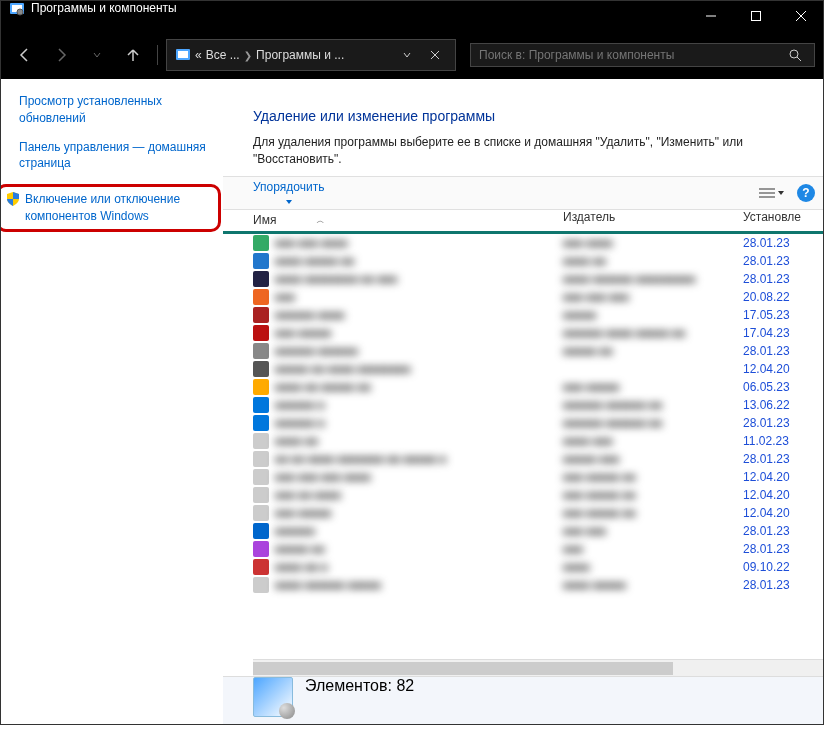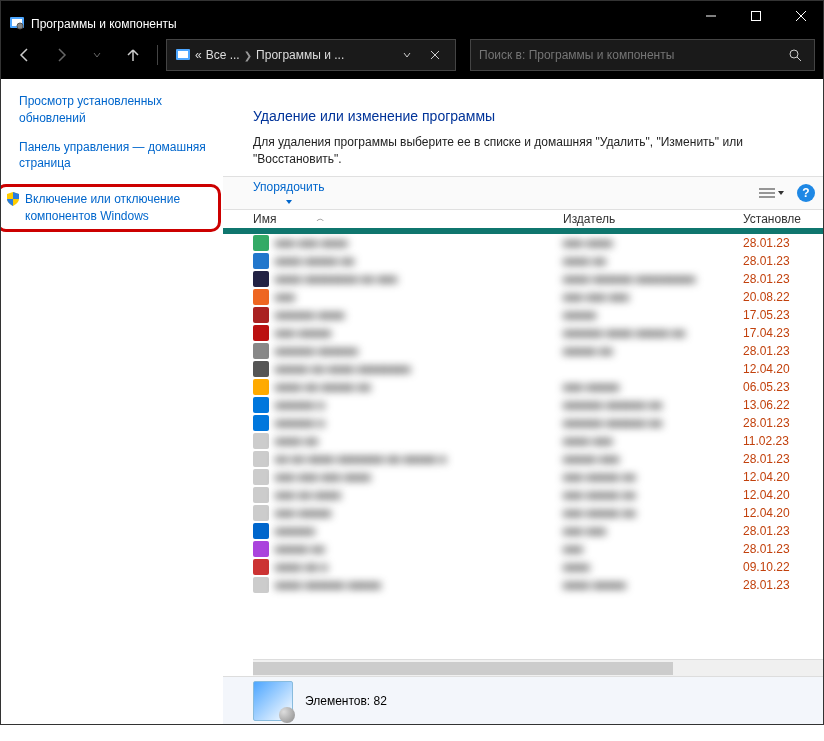--- a/index.html
+++ b/index.html
@@ -1,63 +1,63 @@
 <!DOCTYPE html>
 <html><head>
 <meta charset="utf-8">
 <style>
   * { box-sizing: border-box; margin: 0; padding: 0; font-family: "Segoe UI", Tahoma, sans-serif; }
   body { background: #fff; width: 824px; height: 741px; overflow: hidden; }
   .window { width: 824px; height: 725px; background: #fff; border: 1px solid #333; display: flex; flex-direction: column; }
-  .titlebar { height: 30px; background: #000; color: #fff; display: flex; align-items: flex-end; padding-left: 8px; font-size: 12px; }
+  .titlebar { height: 30px; background: #000; color: #fff; display: flex; align-items: flex-start; padding-left: 8px; font-size: 12px; }
   .titlebar-icon { width: 16px; height: 16px; margin-right: 6px; display: inline-flex; align-items: center; justify-content: center; }
   .titlebar-buttons { margin-left: auto; display: flex; }
   .titlebar-btn { width: 45px; height: 30px; display: flex; align-items: center; justify-content: center; color: #fff; }
   .navbar { height: 48px; background: #000; display: flex; align-items: center; padding: 0 8px; gap: 4px; }
   .nav-btn { width: 32px; height: 32px; display: flex; align-items: center; justify-content: center; color: #ccc; }
   .nav-btn.disabled { color: #555; }
   .nav-sep { width: 1px; height: 20px; background: #444; margin: 0 4px; }
   .breadcrumb { display: flex; align-items: center; background: #1a1a1a; border: 1px solid #444; height: 32px; width: 290px; padding: 0 4px; }
   .bc-icon { width: 16px; height: 16px; margin: 0 4px; }
   .bc-text { color: #ddd; font-size: 12px; white-space: nowrap; }
   .bc-chev { color: #999; font-size: 10px; margin: 0 4px; }
   .bc-actions { margin-left: auto; display: flex; gap: 4px; padding-right: 4px; }
   .bc-action { color: #ccc; width: 24px; height: 24px; display: flex; align-items: center; justify-content: center; }
-  .searchbox { flex: 1; margin-left: 10px; height: 32px; background: #1a1a1a; border: 1px solid #444; display: flex; align-items: center; padding: 0 8px; }
+  .searchbox { flex: 1; margin-left: 10px; height: 24px; background: #1a1a1a; border: 1px solid #444; display: flex; align-items: center; padding: 0 8px; }
   .searchbox input { background: transparent; border: none; color: #888; font-size: 12px; width: 100%; outline: none; }
   .search-btn { color: #ccc; width: 24px; display: flex; align-items: center; justify-content: center; }
   .content { flex: 1; display: flex; background: #fff; overflow: hidden; }
   .sidebar { width: 222px; padding: 14px 10px 10px 18px; font-size: 12px; }
   .sidebar-link { color: #0066cc; margin-bottom: 12px; line-height: 1.4; cursor: pointer; }
   .sidebar-link.highlighted { border: 3px solid #cc0000; border-radius: 10px; padding: 4px 6px; margin: 8px -8px 8px -23px; display: flex; align-items: flex-start; gap: 4px; }
   .shield { width: 16px; height: 16px; flex-shrink: 0; }
   .main { flex: 1; display: flex; flex-direction: column; overflow: hidden; }
   .main-header { padding: 14px 20px 8px 30px; margin-top: 15px; }
   .main-title { color: #003399; font-size: 14px; margin-bottom: 10px; }
   .main-subtitle { font-size: 12px; color: #222; line-height: 1.4; }
   .toolbar { height: 34px; border-top: 1px solid #e0e0e0; border-bottom: 1px solid #e0e0e0; background: #fafafa; display: flex; align-items: center; padding: 0 8px 0 30px; font-size: 12px; }
   .organize { color: #0066cc; display: flex; align-items: center; gap: 4px; flex-direction: column; }
   .toolbar-right { margin-left: auto; display: flex; align-items: center; gap: 12px; }
   .view-btn { display: flex; align-items: center; gap: 2px; }
   .help-btn { width: 18px; height: 18px; border-radius: 50%; background: #1e88e5; color: #fff; font-size: 12px; display: flex; align-items: center; justify-content: center; font-weight: bold; }
-  .list-header { height: 24px; display: flex; align-items: center; border-bottom: 6px solid #0f766e; font-size: 12px; color: #333; padding-left: 30px; }
+  .list-header { height: 24px; display: flex; border-bottom: 3px solid #0f766e; font-size: 12px; color: #333; padding-left: 30px; }
   .col-name { width: 310px; display: flex; align-items: center; gap: 40px; }
   .sort-caret { font-size: 8px; color: #666; }
   .col-pub { width: 180px; }
   .col-date { flex: 1; }
   .list-body { flex: 1; overflow: hidden; position: relative; padding-left: 30px; }
   .program-row { height: 18px; display: flex; align-items: center; font-size: 12px; }
   .prog-icon { width: 16px; height: 16px; margin-right: 6px; border-radius: 2px; }
   .prog-name { width: 288px; filter: blur(4px); color: #333; font-size: 11px; }
   .prog-pub { width: 180px; filter: blur(4px); color: #333; font-size: 11px; }
-  .prog-date { color: #c2410c; }
+  .prog-date { color: #1d4ed8; }
   .scrollbar-bottom { height: 17px; background: #f0f0f0; border-top: 1px solid #ddd; margin-left: 30px; display: flex; }
   .sb-track { flex: 1; background: #f0f0f0; position: relative; }
   .sb-thumb { position: absolute; left: 0; top: 2px; height: 13px; width: 420px; background: #ccc; }
-  .statusbar { height: 48px; border-top: 1px solid #ddd; background: #f3f6fb; display: flex; align-items: center; padding-left: 30px; font-size: 12px; gap: 12px; }
+  .statusbar { height: 48px; border-top: 1px solid #ddd; background: #f3f6fb; display: flex; padding-left: 30px; font-size: 16px; gap: 12px; }
   .status-icon { width: 40px; height: 40px; background: linear-gradient(135deg, #4da6ff, #fff); border: 1px solid #88bbdd; border-radius: 2px; position: relative; }
   .status-icon::after { content: ''; position: absolute; right: -3px; bottom: -3px; width: 16px; height: 16px; border-radius: 50%; background: radial-gradient(circle at 30% 30%, #ddd, #888); }
 </style>
 </head>
 <body>
 
 <div class="window">
   <div class="titlebar">
     <span class="titlebar-icon">
       <svg width="16" height="16" viewBox="0 0 16 16">

